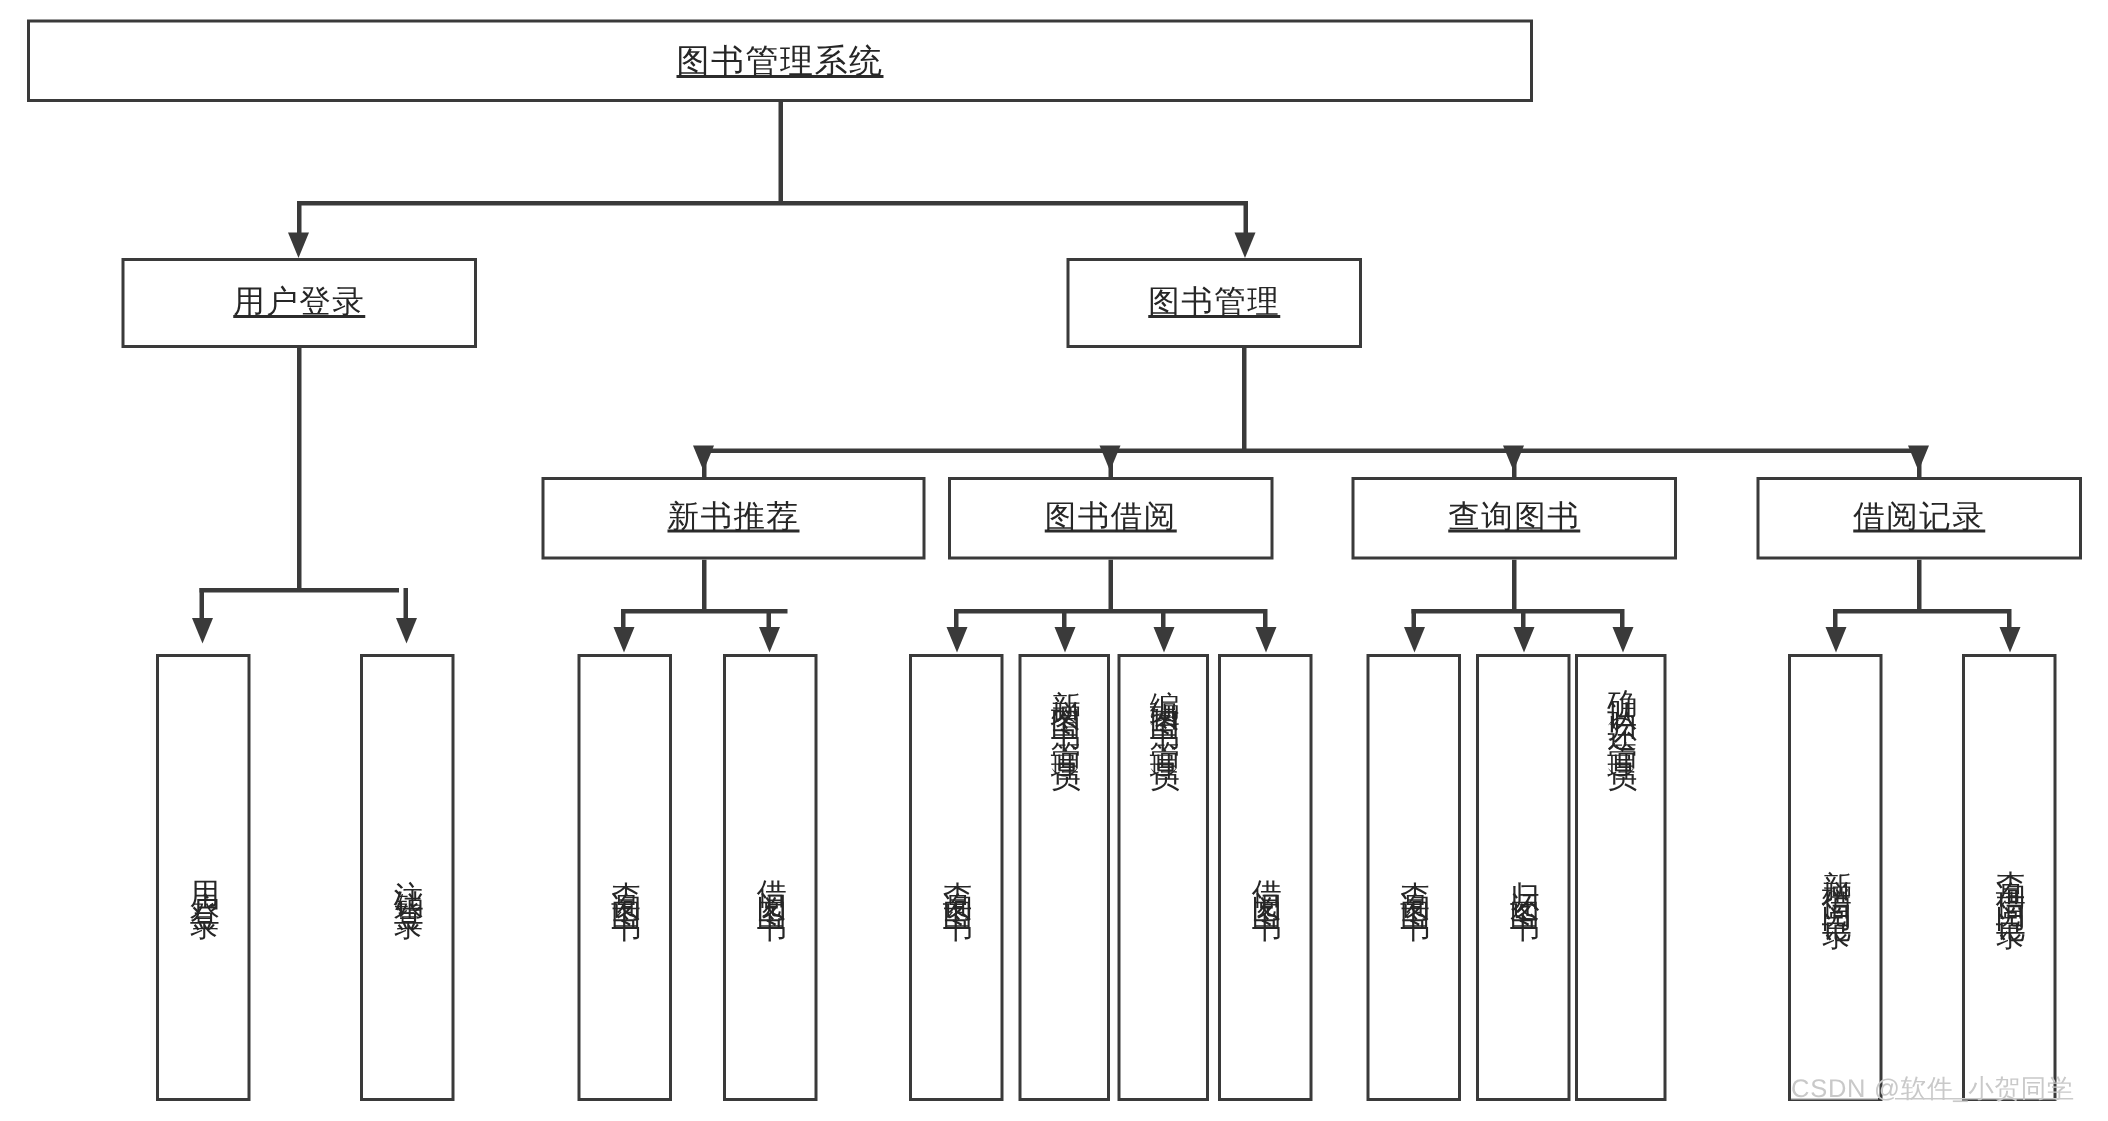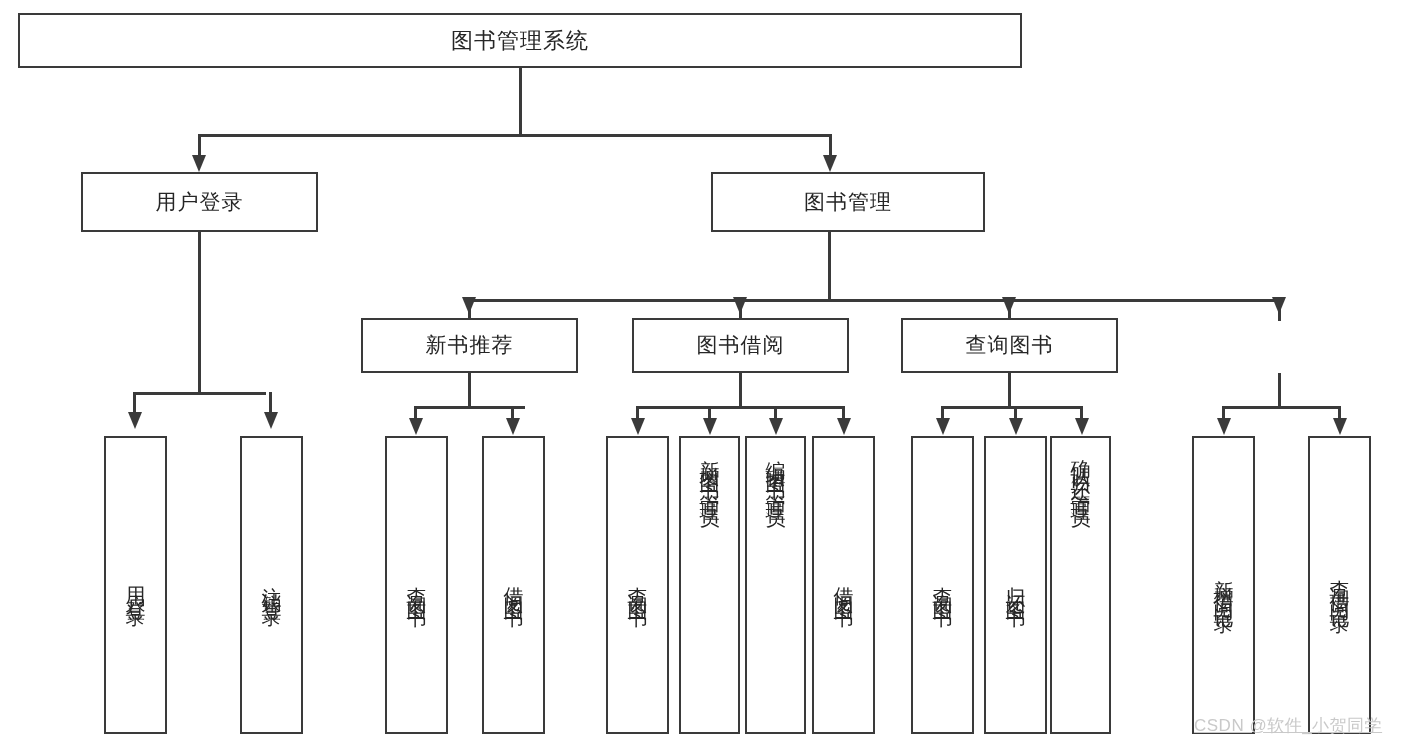--- a/index.html
+++ b/index.html
@@ -3,21 +3,21 @@
 <meta charset="utf-8">
 <style>
   html,body{margin:0;padding:0;background:#fff;}
   body{width:1405px;height:747px;overflow:hidden;
        font-family:"Liberation Sans","DejaVu Sans",sans-serif;color:#2b2b2b;}
   #stage{position:relative;width:1405px;height:747px;background:#fff;}
 
   
   .node{position:absolute;box-sizing:border-box;background:#fff;
         border:2.5px solid #3a3a3a;display:flex;align-items:center;
-        justify-content:center;}
+        justify-content:center;text-decoration:underline;}
   .node .lbl{font-size:21px;line-height:1.25;letter-spacing:1px;color:#262626;
              white-space:nowrap;}
 
   
   .node.root{border-width:2.5px;}
   .node.root .lbl{font-size:22px;}
 
   
   .leaf{position:absolute;box-sizing:border-box;background:#fff;
         border:2.5px solid #3a3a3a;display:flex;justify-content:center;}
@@ -105,32 +105,35 @@
     <div class="arrow" style="left:1333px;top:418px;"></div>
   </div>
 
   <div class="node root" style="left:18px;top:13px;width:1004px;height:55px;">
     <span class="lbl">图书管理系统</span>
   </div>
 
   <div class="node" style="left:81px;top:172px;width:237px;height:60px;">
     <span class="lbl">用户登录</span>
   </div>
-  <div class="node" style="left:711px;top:172px;width:274px;height:60px;">
+  <div class="node" style="left:711px;top:172px;width:197px;height:60px;">
     <span class="lbl">图书管理</span>
   </div>
 
-  <div class="node" style="left:361px;top:318px;width:217px;height:55px;">
+  <div class="node" style="left:361px;top:318px;width:256px;height:55px;">
     <span class="lbl">新书推荐</span>
   </div>
   <div class="node" style="left:632px;top:318px;width:217px;height:55px;">
     <span class="lbl">图书借阅</span>
   </div>
   <div class="node" style="left:901px;top:318px;width:217px;height:55px;">
     <span class="lbl">查询图书</span>
+  </div>
+  <div class="node" style="left:1171px;top:318px;width:217px;height:55px;">
+    <span class="lbl">借阅记录</span>
   </div>
 
   <div class="leaf center" style="left:104px;top:436px;width:63px;height:298px;">
     <span class="vlbl">用户登录</span>
   </div>
   <div class="leaf center" style="left:240px;top:436px;width:63px;height:298px;">
     <span class="vlbl">注销登录</span>
   </div>
 
   <div class="leaf center" style="left:385px;top:436px;width:63px;height:298px;">

